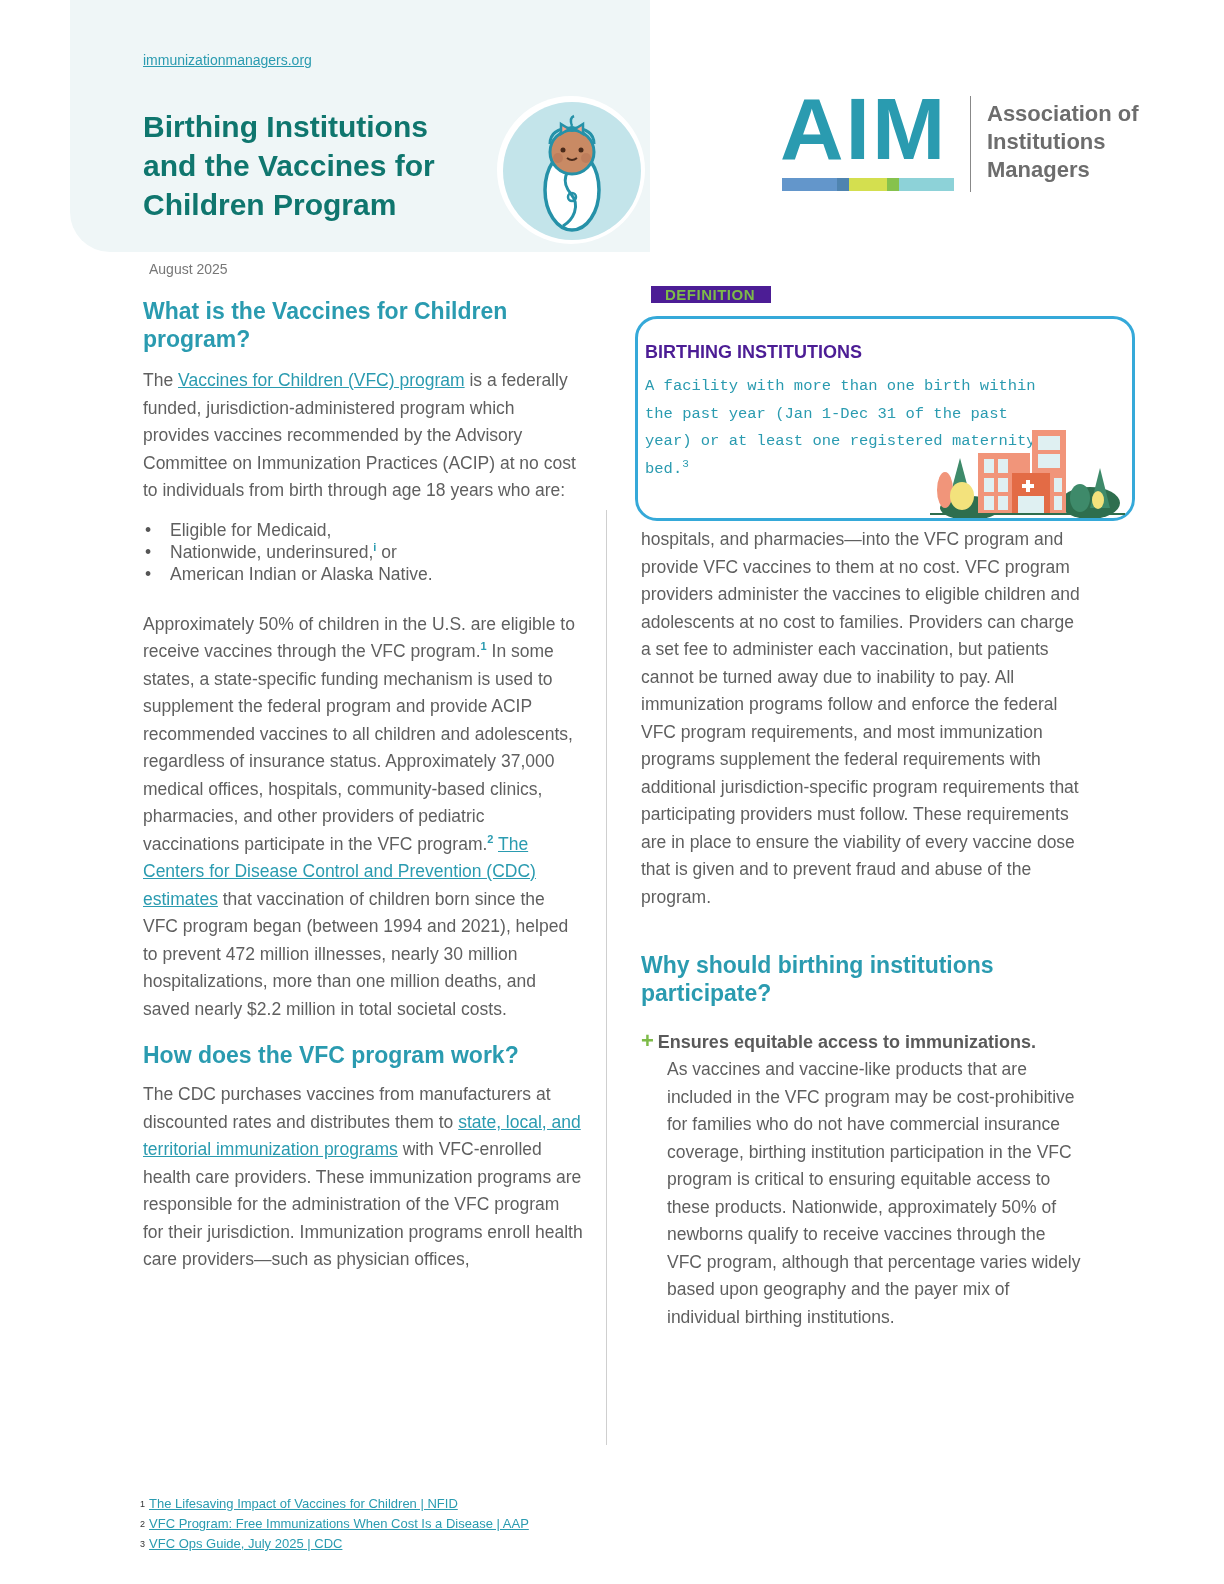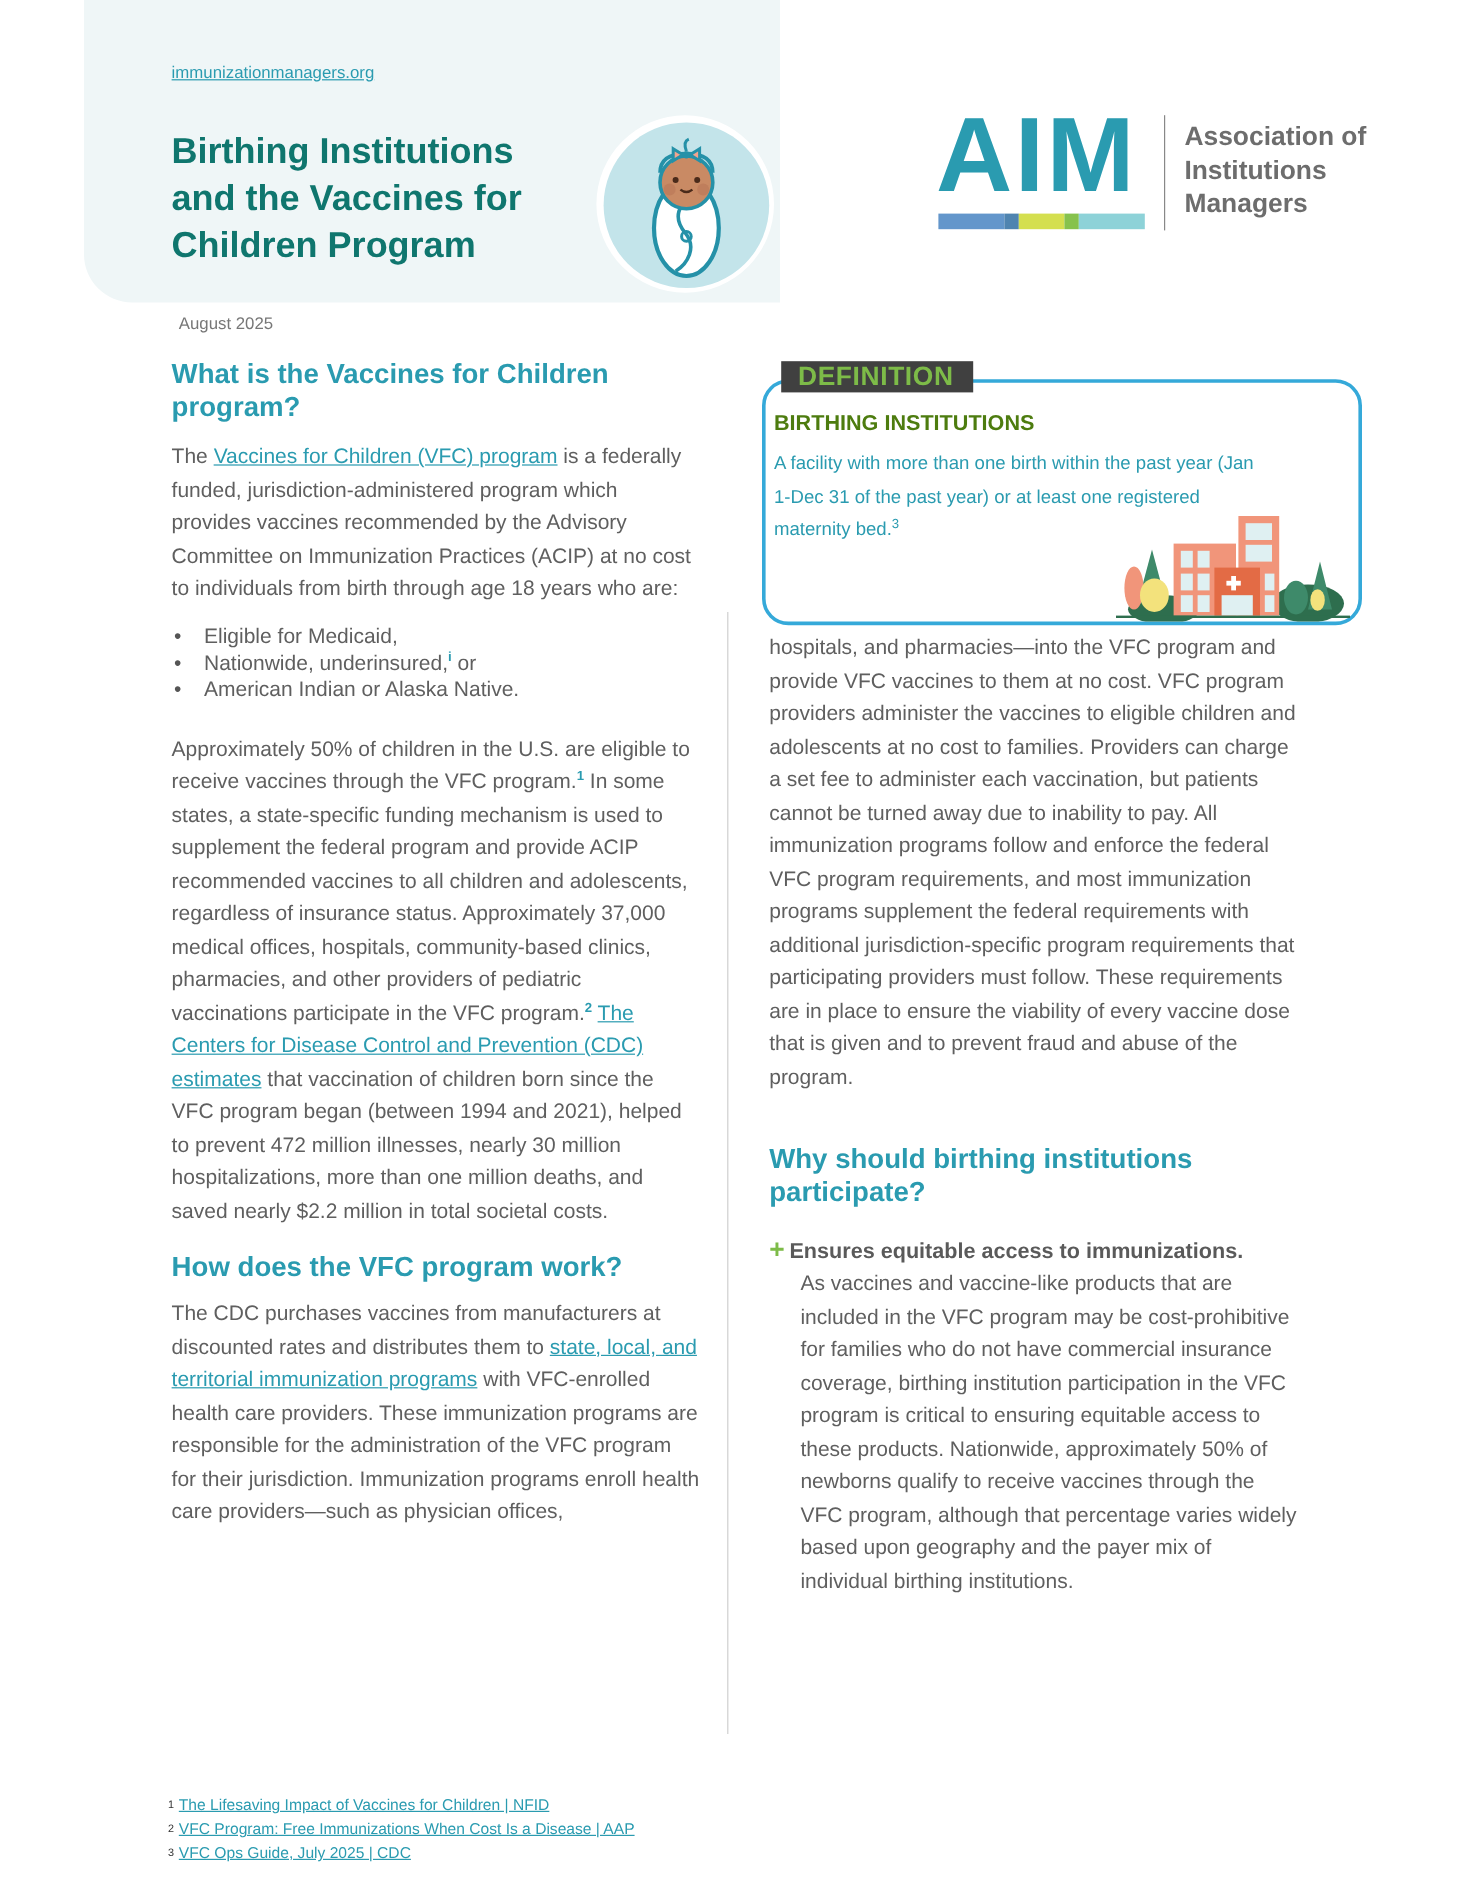--- a/index.html
+++ b/index.html
@@ -52,25 +52,25 @@
   ul.bullets li { position: relative; padding-left: 27px; }
   ul.bullets li::before { content: "•"; position: absolute; left: 2px; color: #555; }
 
   .divider-v { position: absolute; left: 606px; top: 510px; width: 1px; height: 935px; background: #cfcfcf; }
 
   .def-box {
     position: absolute; left: 635px; top: 316px; width: 500px; height: 205px;
     border: 3px solid #35a9d9; border-radius: 22px; box-sizing: border-box;
   }
   .def-label {
-    position: absolute; left: 651px; top: 301px; padding: 0 16px 0 14px; background: #404040;
-    font-size: 22px; color: #7dbb48; font-weight: bold; letter-spacing: 0.5px;
+    position: absolute; left: 651px; top: 286px; padding: 0 16px 0 14px; background: #4c1d95;
+    font-size: 15px; color: #7dbb48; font-weight: bold; letter-spacing: 0.5px;
   }
-  .def-term { position: absolute; left: 645px; top: 342px; font-size: 18px; color: #4d7c0f; font-weight: bold; }
-  .def-text { position: absolute; left: 645px; top: 373px; width: 410px; font-size: 15.5px; line-height: 27.5px; color: #2a9bb0; }
+  .def-term { position: absolute; left: 645px; top: 342px; font-size: 18px; color: #4c1d95; font-weight: bold; }
+  .def-text { position: absolute; left: 645px; top: 373px; width: 410px; font-size: 15.5px; line-height: 27.5px; color: #2a9bb0; font-family: Liberation Mono, monospace; }
   .hospital { position: absolute; left: 930px; top: 428px; width: 195px; height: 90px; }
 
   .benefit-title { font-size: 18px; font-weight: bold; color: #5a5a5a; line-height: 27px; }
   .plus-icon { color: #7dbb48; font-weight: bold; font-size: 22px; margin-right: 4px; }
   .benefit-text { padding-left: 26px; }
 
   .footnotes { position: absolute; left: 140px; top: 1494px; font-size: 13px; line-height: 20px; }
   .footnotes div { white-space: nowrap; }
   .footnotes .num { color: #333; font-size: 9px; vertical-align: top; margin-right: 4px; }
   .footnotes a { color: #2a9bb0; text-decoration: underline; }

